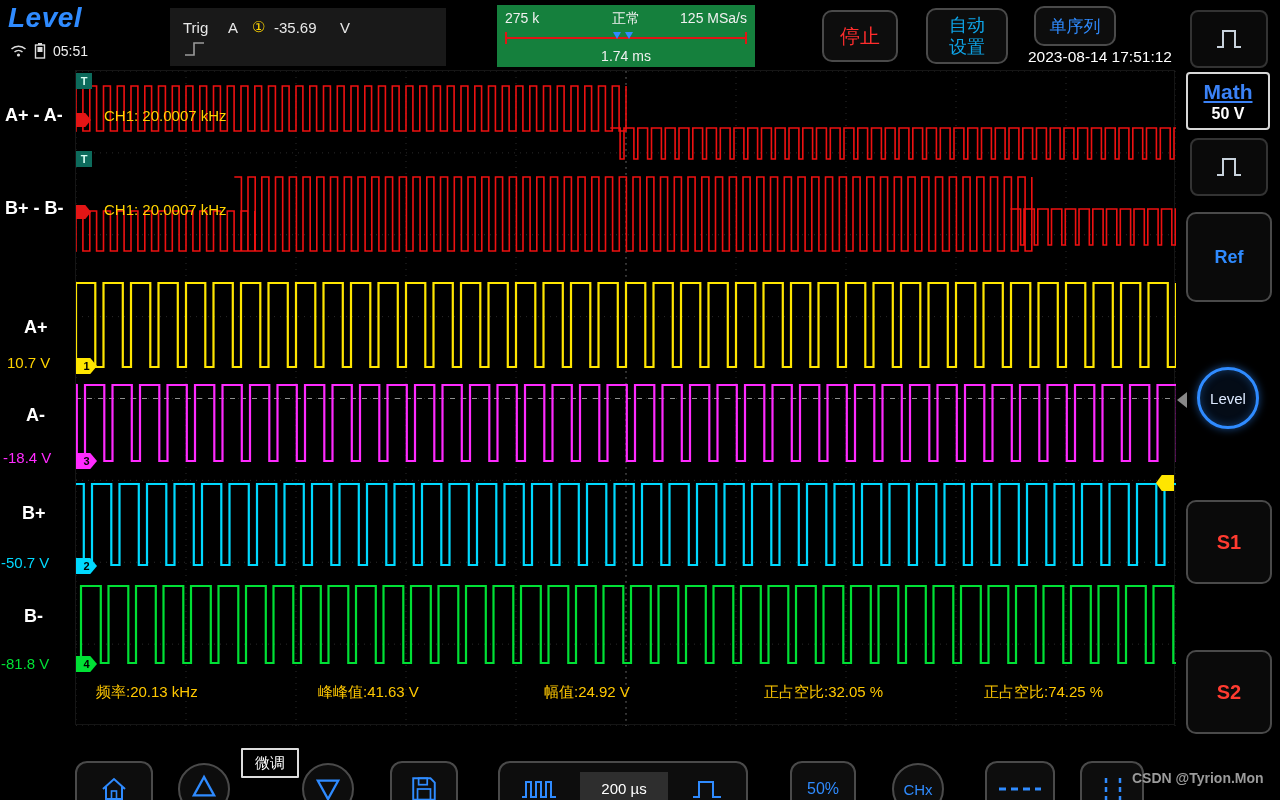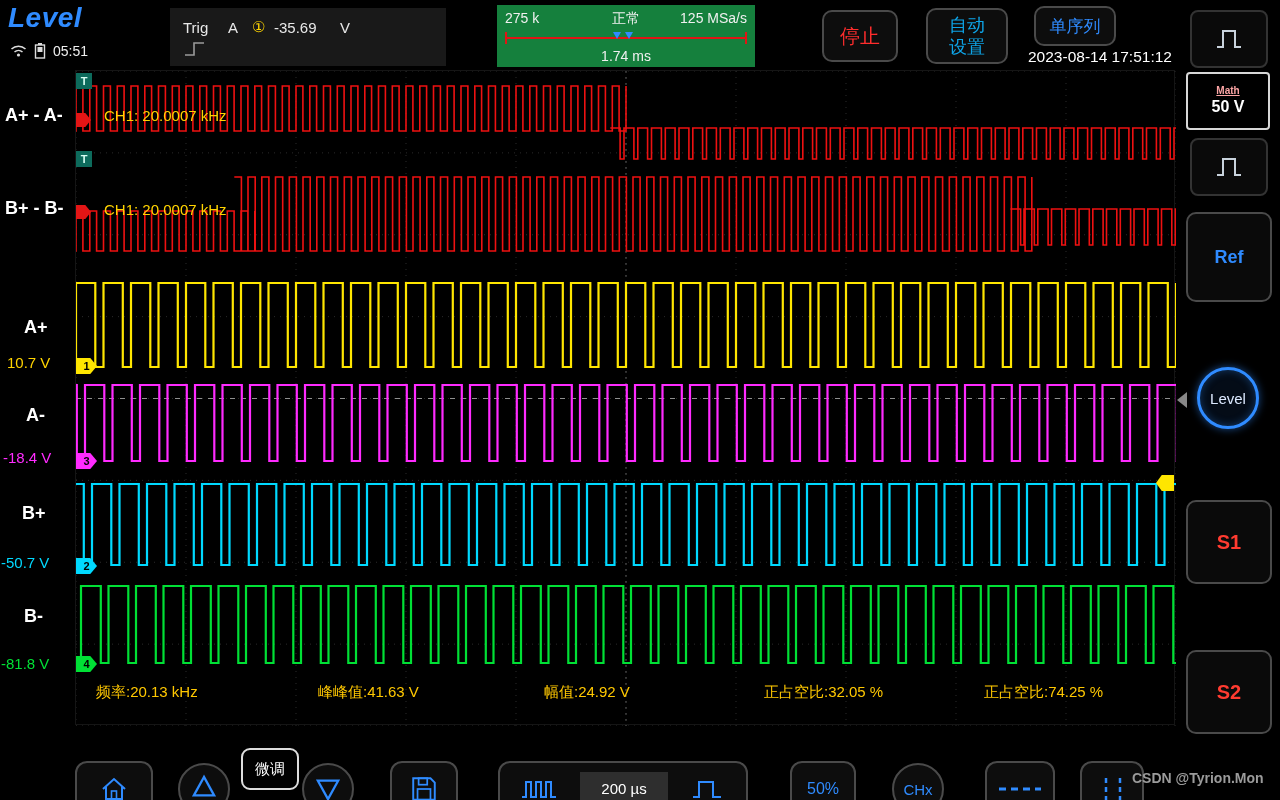--- a/index.html
+++ b/index.html
@@ -50,34 +50,34 @@
   .t-marker{left:0;width:16px;height:16px;background:#0d6b5c;color:#d9fff4;font-size:11px;font-weight:bold;display:flex;align-items:center;justify-content:center;}
   .math-marker{left:0;width:15px;height:14px;background:#e31515;clip-path:polygon(0 0,62% 0,100% 50%,62% 100%,0 100%);}
   .gmark{left:0;width:21px;height:16px;color:#000;font-size:11px;font-weight:bold;display:flex;align-items:center;justify-content:center;clip-path:polygon(0 0,68% 0,100% 50%,68% 100%,0 100%);}
   .trig-arrow{right:0;width:18px;height:16px;clip-path:polygon(100% 0,32% 0,0 50%,32% 100%,100% 100%);}
 
   
   .sbtn{position:absolute;border:2px solid #4a4a4a;border-radius:10px;background:#0a0a0a;display:flex;align-items:center;justify-content:center;flex-direction:column;cursor:pointer;}
   #pulse1-btn{left:1190px;top:10px;width:78px;height:58px;border-color:#333;border-radius:8px;}
   #pulse2-btn{left:1190px;top:138px;width:78px;height:58px;border-color:#333;border-radius:8px;}
   #math-btn{left:1186px;top:72px;width:84px;height:58px;border:2px solid #d8d8d8;border-radius:4px;background:#000;}
-  #math-btn .ml{color:#fca5a5;font-size:10px;font-weight:bold;line-height:1.2;text-decoration:underline;}
+  #math-btn .ml{color:#3b82f6;font-size:21px;font-weight:bold;line-height:1.2;text-decoration:underline;}
   #math-btn .mv{color:#fff;font-size:16px;font-weight:bold;line-height:1.2;}
   #ref-btn{left:1186px;top:212px;width:86px;height:90px;color:#2f8bff;font-size:18px;font-weight:bold;}
   #level-knob{position:absolute;left:1197px;top:367px;width:62px;height:62px;border-radius:50%;border:3px solid #2f8bff;background:#040c17;display:flex;align-items:center;justify-content:center;color:#dce9ff;font-size:15px;box-shadow:0 0 9px rgba(47,139,255,.55), inset 0 0 9px rgba(47,139,255,.35);cursor:pointer;}
   #level-pointer{position:absolute;left:1177px;top:392px;width:0;height:0;border-top:8px solid transparent;border-bottom:8px solid transparent;border-right:10px solid #888;}
   #s1-btn{left:1186px;top:500px;width:86px;height:84px;color:#ff3b30;font-size:20px;font-weight:bold;}
   #s2-btn{left:1186px;top:650px;width:86px;height:84px;color:#ff3b30;font-size:20px;font-weight:bold;}
 
   
   .bbtn{position:absolute;border:2px solid #4a4a4a;border-radius:12px;background:#0d0d0d;display:flex;align-items:center;justify-content:center;cursor:pointer;margin-top:26px;}
   #home-btn{left:75px;top:735px;width:78px;height:55px;}
   #up-btn{left:178px;top:737px;width:52px;height:52px;border-radius:50%;}
   #down-btn{left:302px;top:737px;width:52px;height:52px;border-radius:50%;}
-  #fine-box{position:absolute;left:241px;top:748px;width:58px;height:42px;border:2px solid #ddd;border-radius:9px;background:#000;display:flex;align-items:center;justify-content:center;font-size:15px;color:#fff;z-index:5;}
+  #fine-box{position:absolute;left:241px;top:748px;width:58px;height:30px;border:2px solid #ddd;border-radius:1px;background:#000;display:flex;align-items:center;justify-content:center;font-size:15px;color:#fff;z-index:5;}
   #save-btn{left:390px;top:735px;width:68px;height:55px;}
   #tb-group{left:498px;top:735px;width:250px;height:55px;justify-content:space-between;padding:0 20px;}
   #tb-box{width:88px;height:34px;background:#2e2e2e;display:flex;align-items:center;justify-content:center;font-size:15px;color:#fff;cursor:pointer;}
   #fifty-btn{left:790px;top:735px;width:66px;height:55px;color:#2f8bff;font-size:16px;}
   #chx-btn{left:892px;top:737px;width:52px;height:52px;border-radius:50%;color:#2f8bff;font-size:15px;}
   #dash-btn{left:985px;top:735px;width:70px;height:55px;}
   #cursor-btn{left:1080px;top:735px;width:64px;height:55px;}
   .watermark{position:absolute;left:1132px;top:770px;font-size:14px;color:#9b9b9b;white-space:nowrap;font-weight:bold;}
 </style>
 </head>

